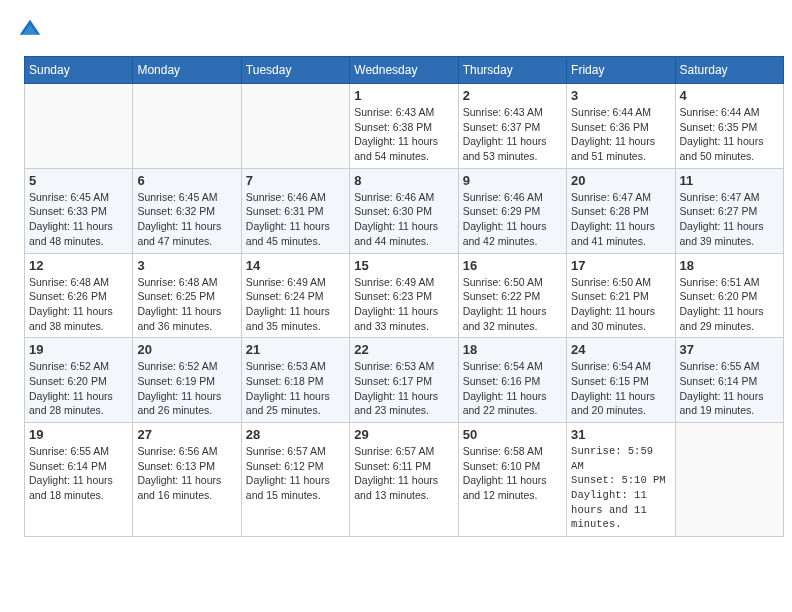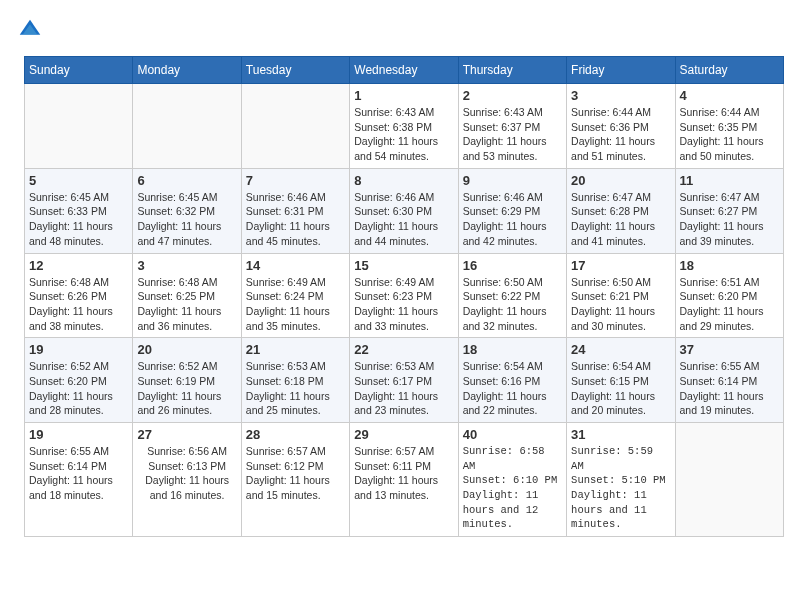--- a/index.html
+++ b/index.html
@@ -289,39 +289,39 @@
       </tr>
       <tr>
         <td>
           <div class="day-number">19</div>
           <div class="day-info" style="white-space: pre-line;">Sunrise: 6:55 AM
 Sunset: 6:14 PM
 Daylight: 11 hours and 18 minutes.</div>
         </td>
         <td>
           <div class="day-number">27</div>
-          <div class="day-info" style="white-space: pre-line; text-align: center;">Sunrise: 6:56 AM
+          <div class="day-info" style="white-space: pre-line;">Sunrise: 6:56 AM
 Sunset: 6:13 PM
 Daylight: 11 hours and 16 minutes.</div>
         </td>
         <td>
           <div class="day-number">28</div>
           <div class="day-info" style="white-space: pre-line;">Sunrise: 6:57 AM
 Sunset: 6:12 PM
 Daylight: 11 hours and 15 minutes.</div>
         </td>
         <td>
           <div class="day-number">29</div>
           <div class="day-info" style="white-space: pre-line;">Sunrise: 6:57 AM
 Sunset: 6:11 PM
 Daylight: 11 hours and 13 minutes.</div>
         </td>
         <td>
-          <div class="day-number">40</div>
-          <div class="day-info" style="white-space: pre-line; font-family: Liberation Mono, monospace;">Sunrise: 6:58 AM
+          <div class="day-number">50</div>
+          <div class="day-info" style="white-space: pre-line;">Sunrise: 6:58 AM
 Sunset: 6:10 PM
 Daylight: 11 hours and 12 minutes.</div>
         </td>
         <td>
           <div class="day-number">31</div>
           <div class="day-info" style="white-space: pre-line; font-family: Liberation Mono, monospace;">Sunrise: 5:59 AM
 Sunset: 5:10 PM
 Daylight: 11 hours and 11 minutes.</div>
         </td>
         <td class="empty"></td>

